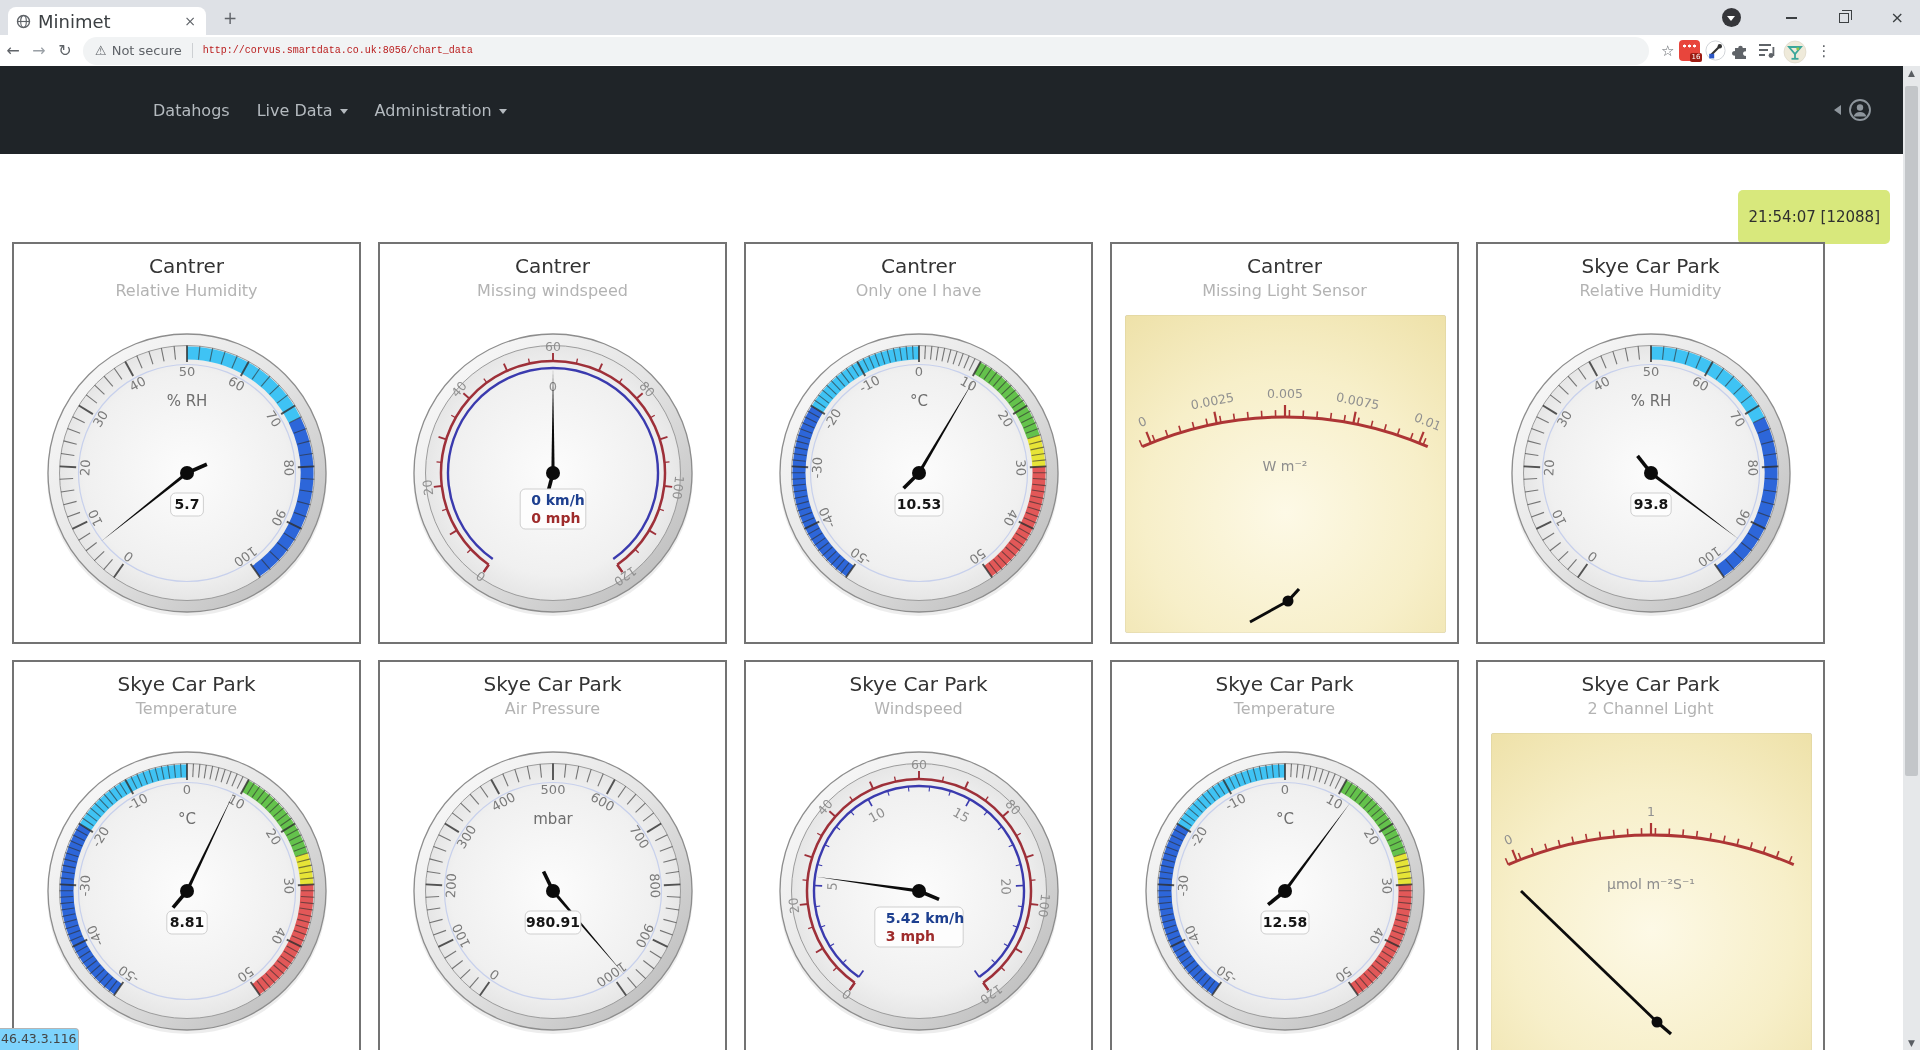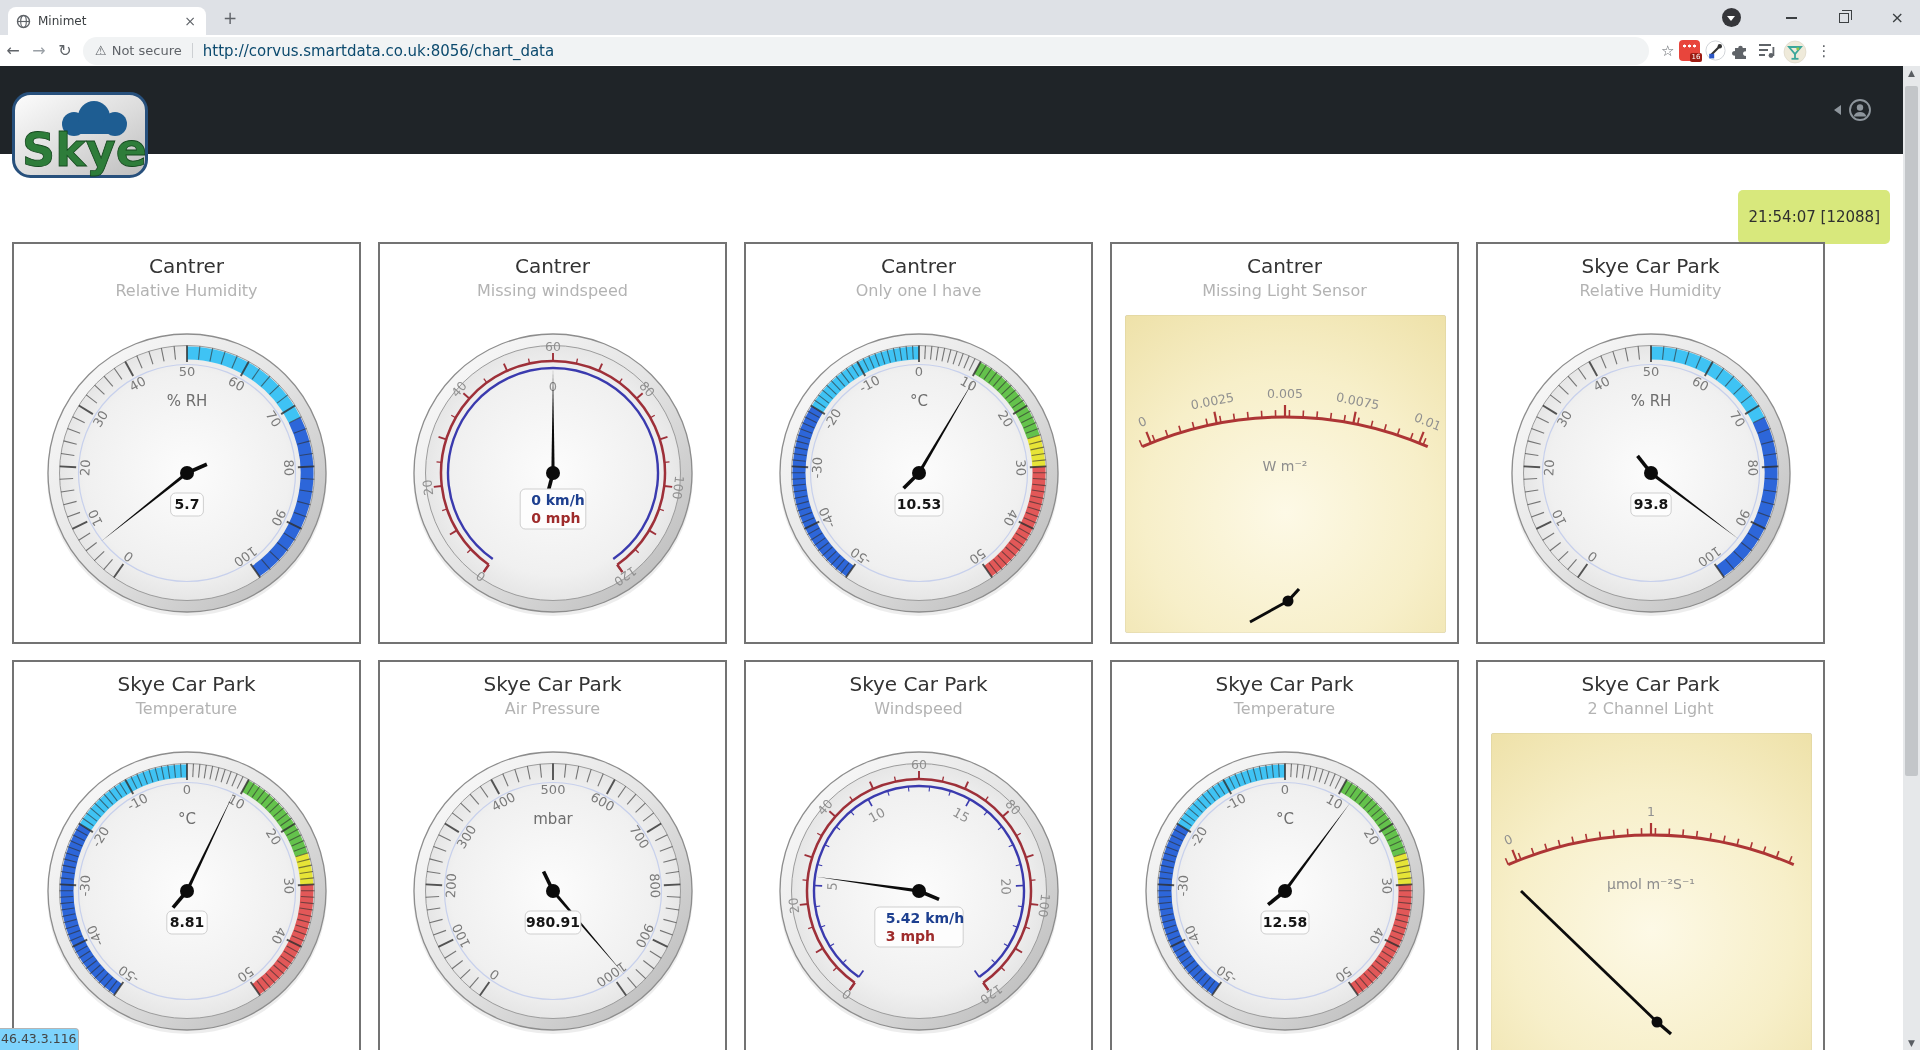--- a/index.html
+++ b/index.html
@@ -3,21 +3,21 @@
 <meta charset="utf-8">
 <style>
   * { margin:0; padding:0; box-sizing:border-box; }
   html,body { width:1920px; height:1050px; overflow:hidden; background:#fff;
               font-family:"DejaVu Sans","Liberation Sans",sans-serif; }
 
   
   .titlebar { position:relative; height:35px; background:#dee1e6; }
   .tab { position:absolute; left:8px; top:7px; width:198px; height:28px; background:#fff;
          border-radius:8px 8px 0 0; display:flex; align-items:center; padding:0 8px; }
-  .tab-title { flex:1; font-size:12px; color:#3c4043; margin-left:7px; white-space:nowrap; overflow:hidden; }
+  .tab-title { flex:1; font-size:18px; color:#3c4043; margin-left:7px; white-space:nowrap; overflow:hidden; }
   .tab-close { font-size:14px; color:#5f6368; cursor:default; padding:0 2px; }
   .newtab { position:absolute; left:218px; top:6px; font-size:17px; color:#5f6368; width:24px; height:24px;
             text-align:center; line-height:24px; }
   .winbtns { position:absolute; right:0; top:0; height:35px; display:flex; align-items:center; }
   .profile-dot { width:19px; height:19px; border-radius:50%; background:#35363a; display:flex;
                  align-items:center; justify-content:center; margin-right:24px; }
   .profile-dot .car { width:0; height:0; border-left:4px solid transparent; border-right:4px solid transparent;
                  border-top:5px solid #fff; margin-top:1px; }
   .win-min { width:11px; height:2px; background:#3c4043; margin:0 21px; }
   .win-restore { width:10px; height:10px; border:1.4px solid #3c4043; position:relative; margin:0 21px; }
@@ -26,21 +26,21 @@
   .win-close { font-size:16px; color:#3c4043; margin:0 16px 0 21px; line-height:35px; }
 
   .toolbar { position:relative; height:31px; background:#fff; display:flex; align-items:center; }
   .navbtn { font-size:16px; color:#5f6368; width:26px; text-align:center; }
   .navbtn.fwd { color:#9aa0a6; }
   .addrbar { height:28px; width:1566px; margin-left:5px; background:#f1f3f4; border-radius:14px;
              display:flex; align-items:center; padding:0 12px; }
   .warn { font-size:13px; color:#5f6368; margin-right:5px; }
   .notsecure { font-size:13px; color:#5f6368; white-space:nowrap; }
   .addr-div { width:1px; height:15px; background:#cdd0d3; margin:0 10px; }
-  .url { font-size:15px; color:#0c4a6e; white-space:nowrap; }
+  .url { font-size:10px; color:#b91c1c; white-space:nowrap;font-family:Liberation Mono, monospace; }
   .star { font-size:15px; color:#5f6368; margin-left:12px; }
   .ext { margin-left:5px; position:relative; width:21px; height:21px; }
   .ext-red { background:#e8453c; border-radius:4px; }
   .ext-red .dots { position:absolute; top:4px; left:3px; width:15px; height:4px;
                    background:radial-gradient(circle 1.6px, #fff 1.4px, transparent 1.6px) 0 0/5px 4px repeat-x; }
   .ext-badge { position:absolute; bottom:-1px; right:-2px; background:#9c1b12; color:#fff; font-size:7px;
                padding:0 2px; border-radius:2px; line-height:9px; }
   .menu-dots { font-size:15px; color:#5f6368; margin:0 10px 0 12px; }
 
   
@@ -145,38 +145,32 @@
       <path d="M6 7 L18 7 L12 14 Z" fill="none" stroke="#3aa79b" stroke-width="1.8"></path>
       <line x1="12" y1="14" x2="12" y2="18.5" stroke="#3aa79b" stroke-width="1.8"></line>
       <line x1="8.5" y1="18.8" x2="15.5" y2="18.8" stroke="#3aa79b" stroke-width="1.8"></line>
       <circle cx="14.8" cy="8.8" r="1.5" fill="#8ec54d"></circle>
     </svg>
   </div>
   <span class="menu-dots">⋮</span>
 </div>
 
 <nav class="navbar">
-  <div class="logo">
-    <svg width="136" height="86" viewBox="0 0 136 86">
-      <rect x="1.5" y="1.5" width="133" height="83" rx="17" fill="url(#logograd)" stroke="#27507c" stroke-width="3"></rect>
-      <defs>
-        <linearGradient id="logograd" x1="0" y1="0" x2="1" y2="1">
-          <stop offset="0" stop-color="#fdfdfd"></stop>
-            <stop offset="0.55" stop-color="#dcdcdc"></stop>
-          <stop offset="1" stop-color="#bdbdbd"></stop>
-        </linearGradient>
-      </defs>
-      <g fill="#1e5d92">
-        <circle cx="62" cy="32" r="12"></circle>
-          <circle cx="82" cy="25" r="16"></circle>
-          <circle cx="103" cy="32" r="12"></circle>
-        <rect x="58" y="30" width="52" height="12"></rect>
-      </g>
-      <text x="10" y="74" font-size="46" font-weight="bold" fill="#2e7d3a" stroke="#14481e" stroke-width="0.8">Skye</text>
-    </svg>
+  <div class="nav-links">
+    <a class="nav-link">
+      <span>Datahogs</span>
+    </a>
+    <a class="nav-link">
+      <span>Live Data</span>
+      <span class="caret"></span>
+    </a>
+    <a class="nav-link">
+      <span>Administration</span>
+      <span class="caret"></span>
+    </a>
   </div>
   <div class="nav-right">
     <div class="tri-left"></div>
     <svg width="24" height="24" viewBox="0 0 24 24">
       <circle cx="12" cy="12" r="10" fill="none" stroke="#8d959c" stroke-width="1.9"></circle>
       <circle cx="12" cy="9.5" r="3.2" fill="#8d959c"></circle>
       <path d="M5.5 18.5 a7 7 0 0 1 13 0 Z" fill="#8d959c"></path>
     </svg>
   </div>
 </nav>

